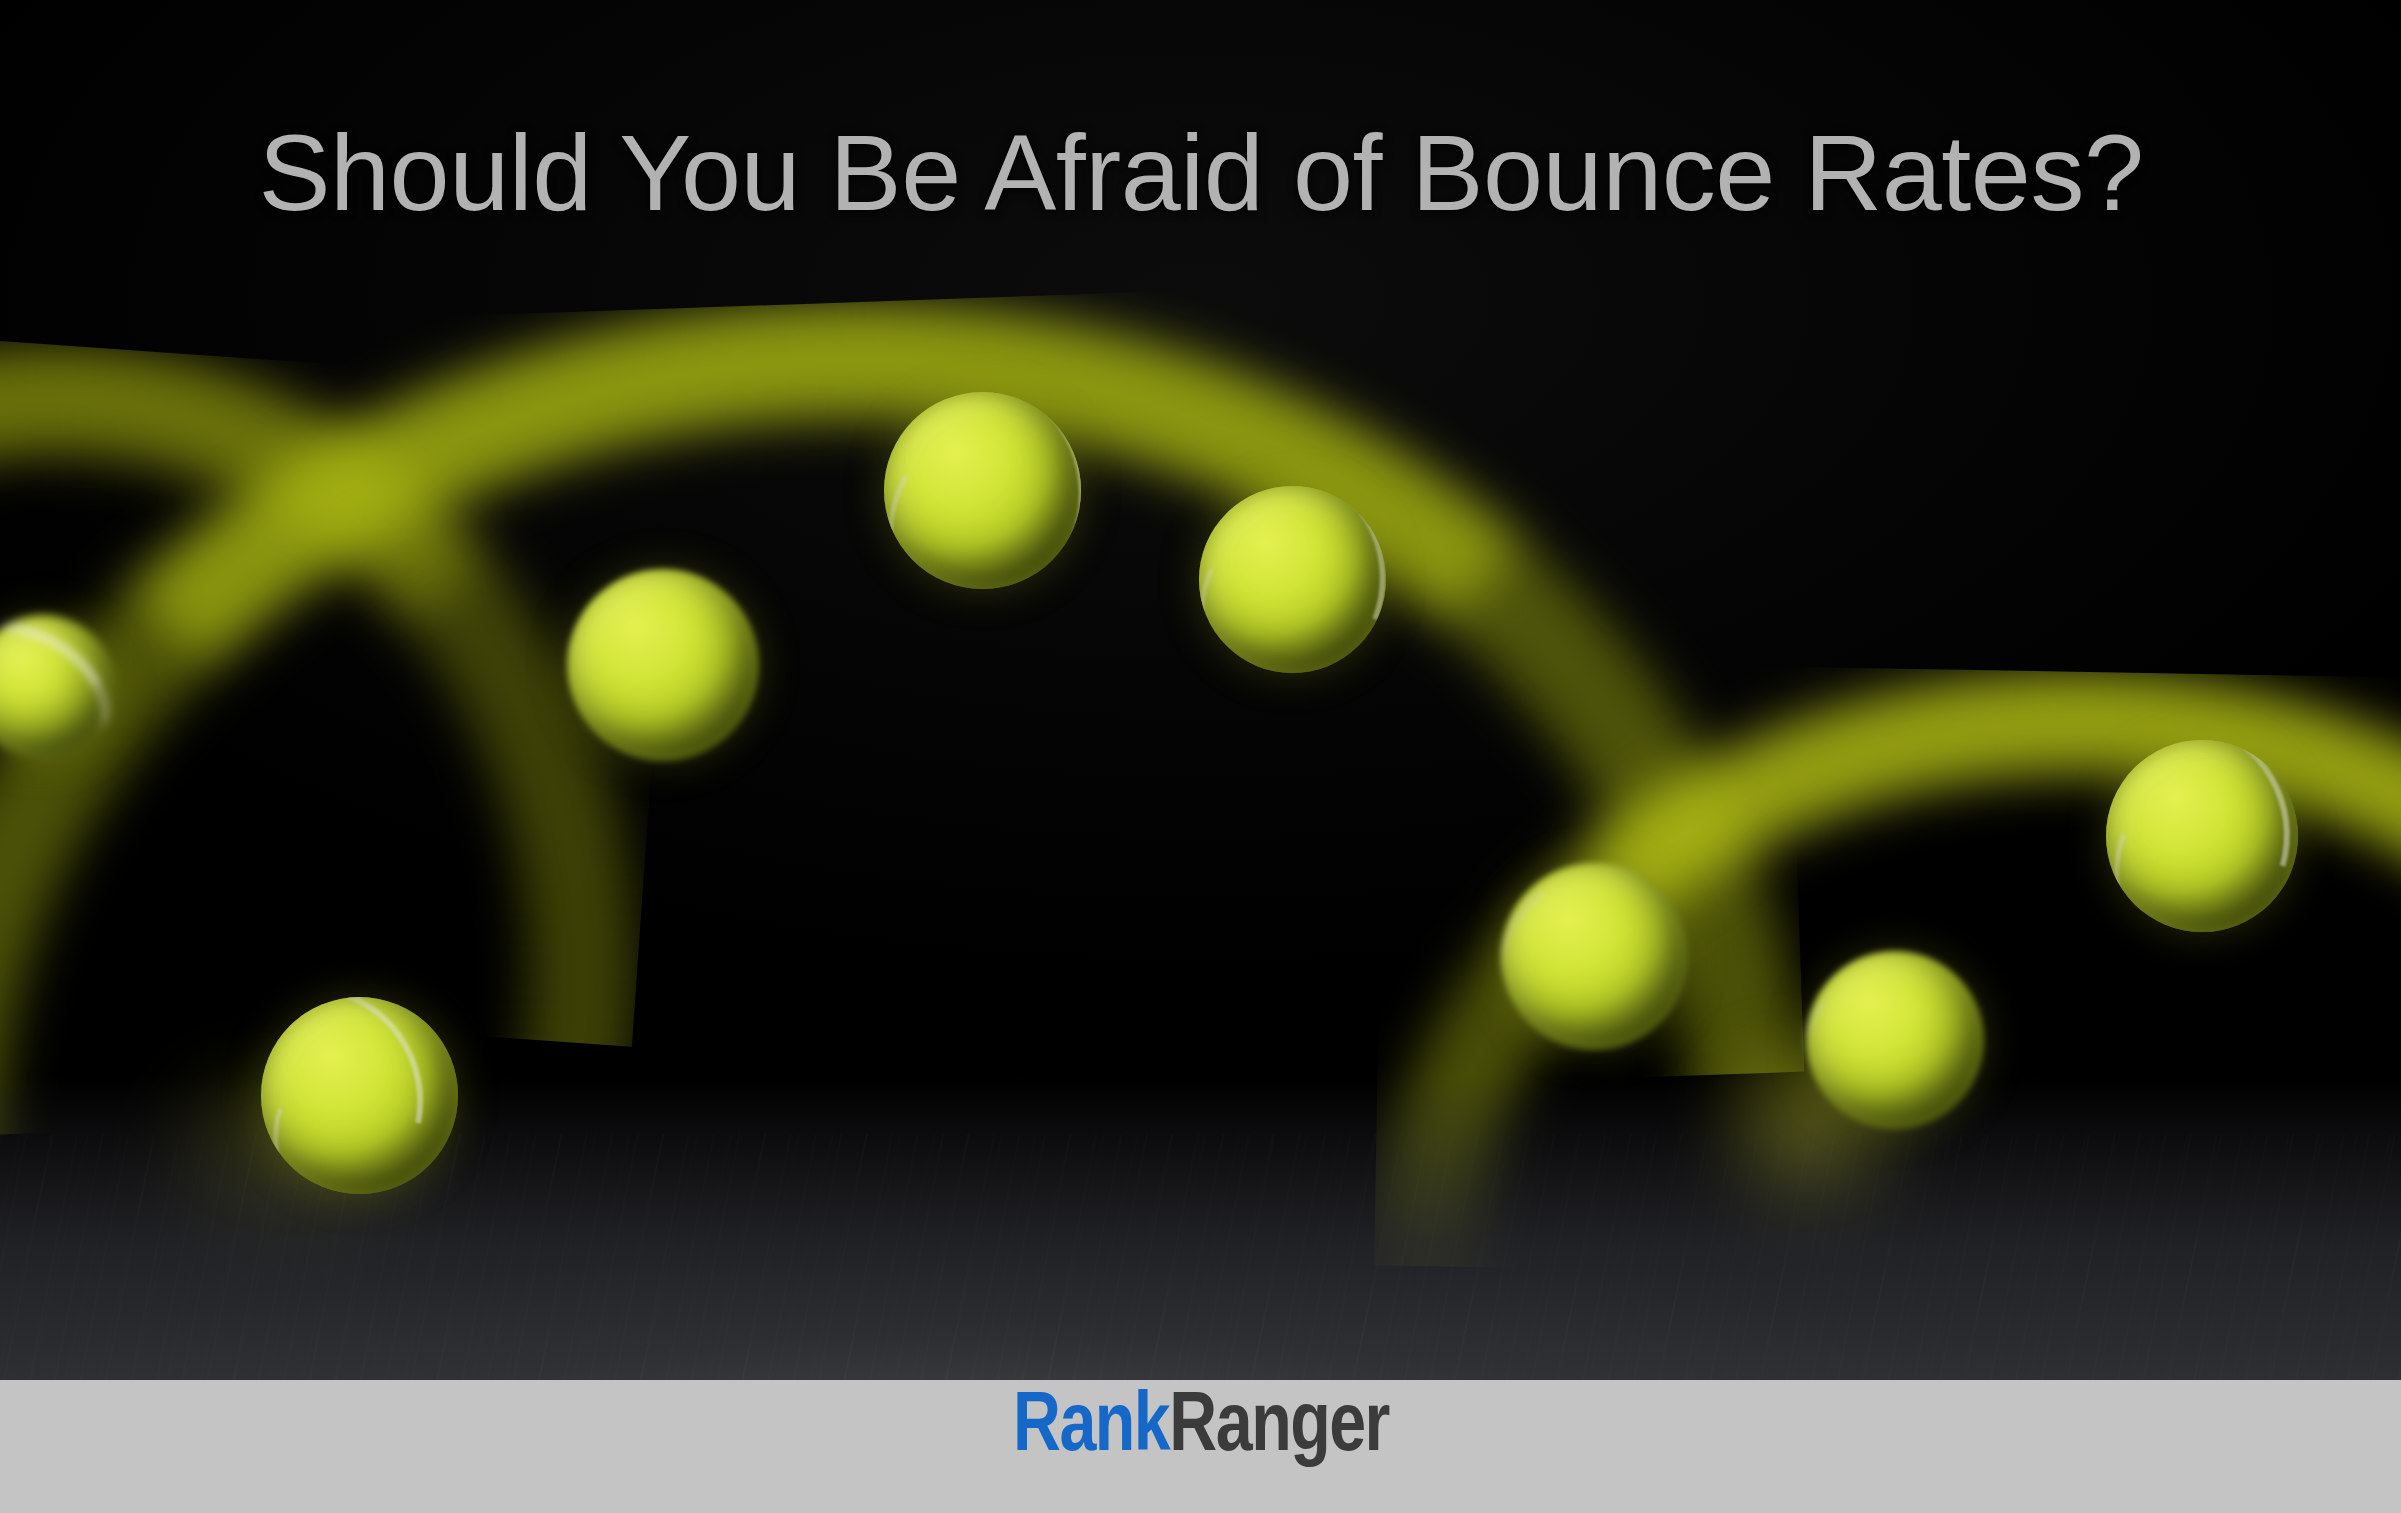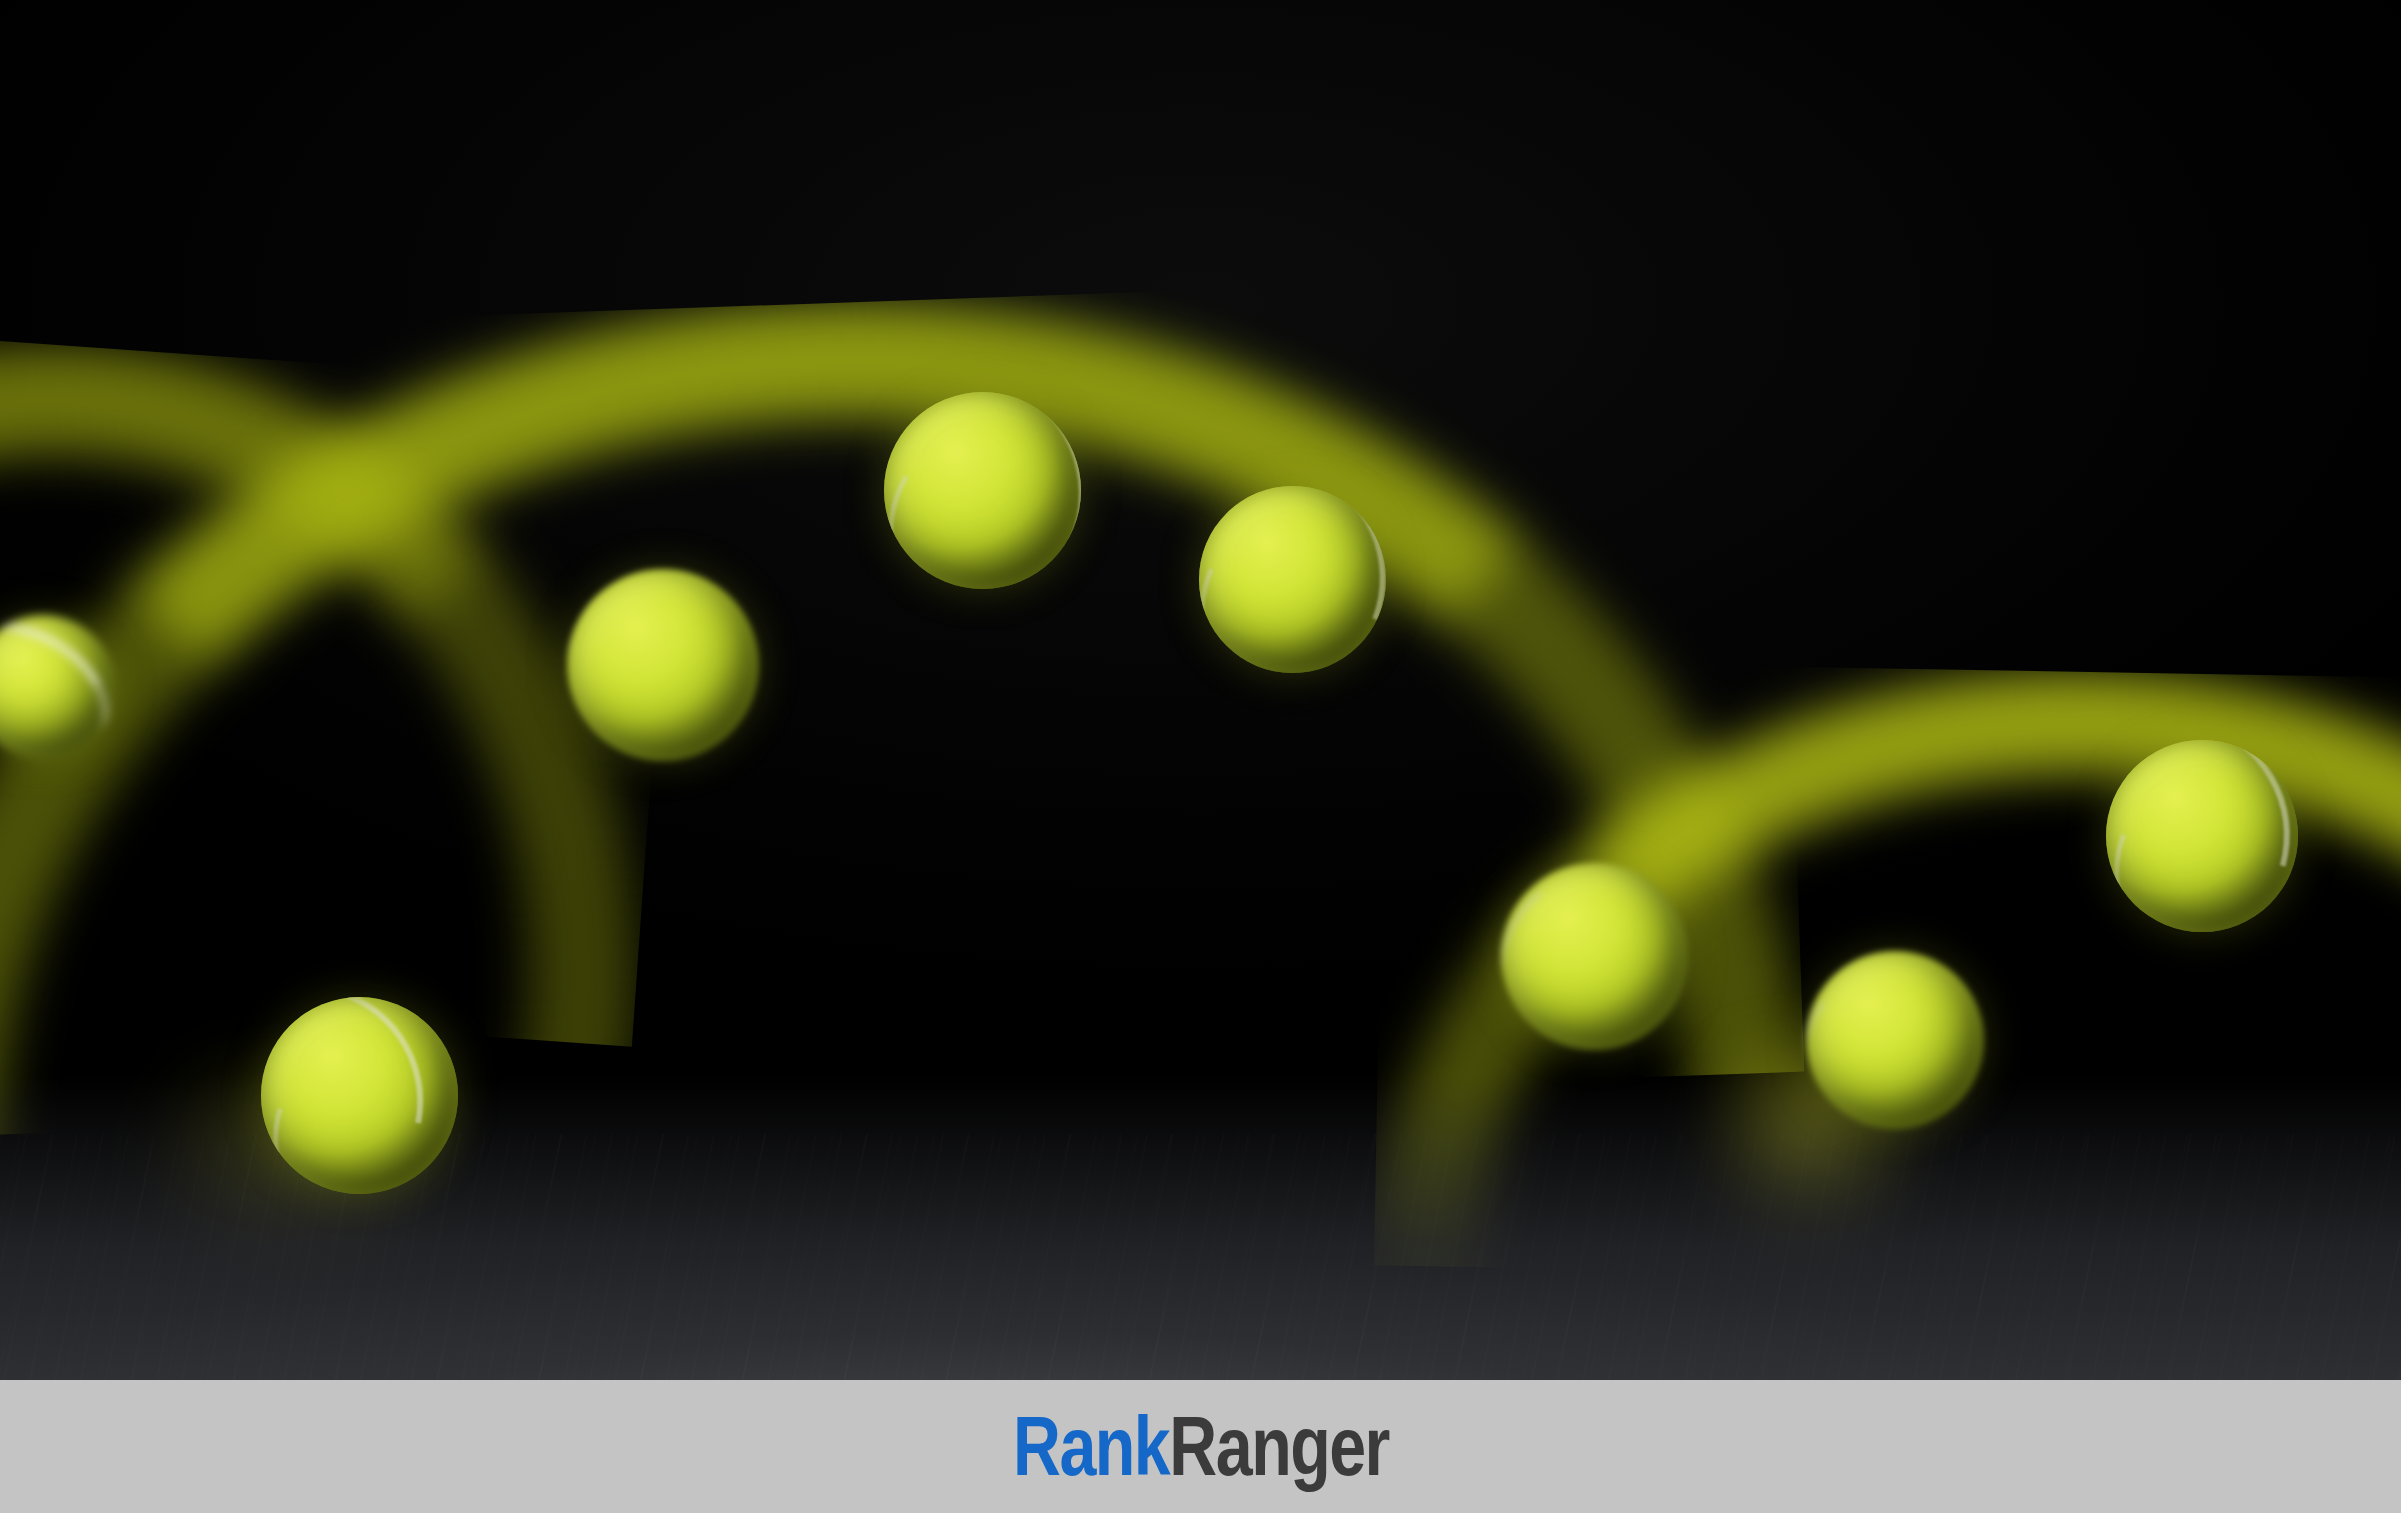--- a/index.html
+++ b/index.html
@@ -186,21 +186,21 @@
 
   
   .footer {
     position: absolute;
     left: 0;
     right: 0;
     bottom: 0;
     height: 133px;
     background: #c4c4c4;
     display: flex;
-    align-items: center;
+    align-items: flex-start;
     justify-content: center;
     z-index: 10;
   }
   .logo {
     font-family: "Liberation Sans", sans-serif;
     font-weight: 700;
     font-size: 83px;
     line-height: 1;
     letter-spacing: -1.9px;
     white-space: nowrap;
@@ -262,20 +262,21 @@
     </div>
 
     <div class="ball" style="left:2106px; top:740px; width:192px; height:192px;">
       <div class="seam" style="left:-30%; top:-12%; width:120%; height:118%; transform:rotate(-30deg);"></div>
       <div class="seam2" style="left:4%; top:12%; width:110%; height:110%; transform:rotate(-24deg);"></div>
     </div>
 
   </div>
 
   <div class="headline-wrap">
+    <h1 class="headline">Should You Be Afraid of Bounce Rates?</h1>
   </div>
 
   <div class="footer">
     <div class="logo">
       <span class="rank">Rank</span><span class="ranger">Ranger</span>
     </div>
   </div>
 
 </div>
 

